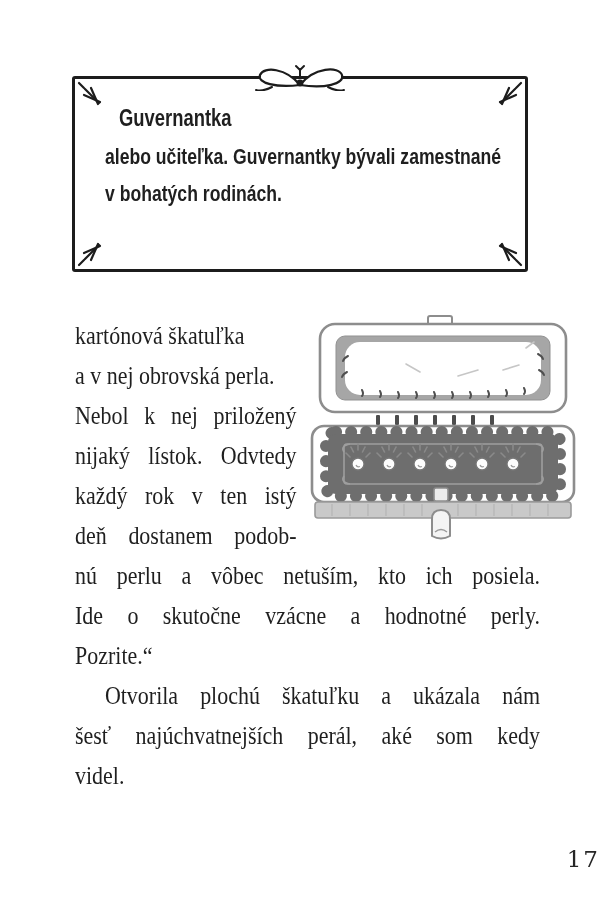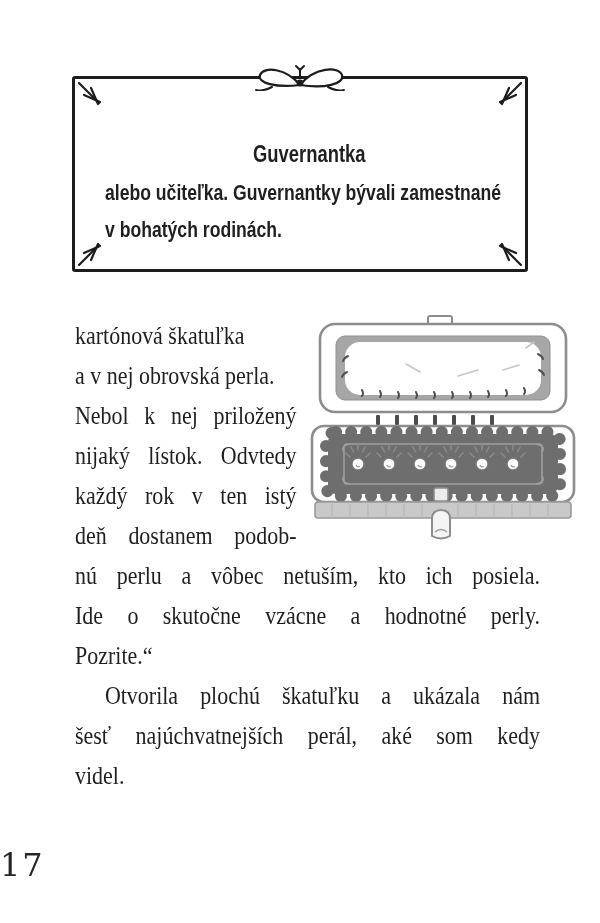--- a/index.html
+++ b/index.html
@@ -11,23 +11,22 @@
   }
 
   
   .defbox{
     position:absolute;left:72px;top:76px;width:456px;height:196px;
     box-sizing:border-box;border:3px solid var(--frame,#1c1c1c);border-radius:3px;
     background:#fff;
   }
   .defbox-inner{padding:24px 12px 0 30px;}
   .def-title{
-    text-align:center;
     font-family:"Liberation Sans", sans-serif;font-weight:700;
-    font-size:23px;line-height:30px;margin-bottom:5px;margin-top:36px;
+    font-size:23px;line-height:30px;margin-bottom:5px;
   }
   .def-title span{display:inline-block;transform:scaleX(.8);transform-origin:center;}
   .def-line{
     font-family:"Liberation Sans", sans-serif;font-weight:700;
     font-size:22px;line-height:37px;white-space:nowrap;
   }
   .def-line span{display:inline-block;transform:scaleX(.8);transform-origin:left center;}
 
   .bow{position:absolute;left:50%;top:-20px;transform:translateX(-50%);}
   .sprig{position:absolute;width:26px;height:26px;}
@@ -46,22 +45,22 @@
   .ln.narrow{width:252px;}
   .ln.full{width:529px;}
   .ln.j{white-space:normal;text-align:justify;text-align-last:justify;}
   .ln.indent{text-indent:34px;}
 
   
   .illo{position:absolute;left:298px;top:312px;width:292px;height:238px;}
 
   
   .pagenum{
-    position:absolute;left:0;top:846px;width:100%;text-align:left;
-    font-family:"DejaVu Serif", serif;font-size:32px;letter-spacing:2px;color:#262626;
+    position:absolute;left:0;top:846px;width:100%;text-align:right;
+    font-family:"DejaVu Serif", serif;font-size:23px;letter-spacing:2px;color:#262626;
   }
 </style>
 </head>
 <body>
 
 <svg width="0" height="0" style="position:absolute" aria-hidden="true">
   <defs>
     <g id="sprig-sym">
       <g stroke="#1c1c1c" stroke-width="2.2" stroke-linecap="round" fill="none">
         <path d="M23 21 L7 14"></path>

